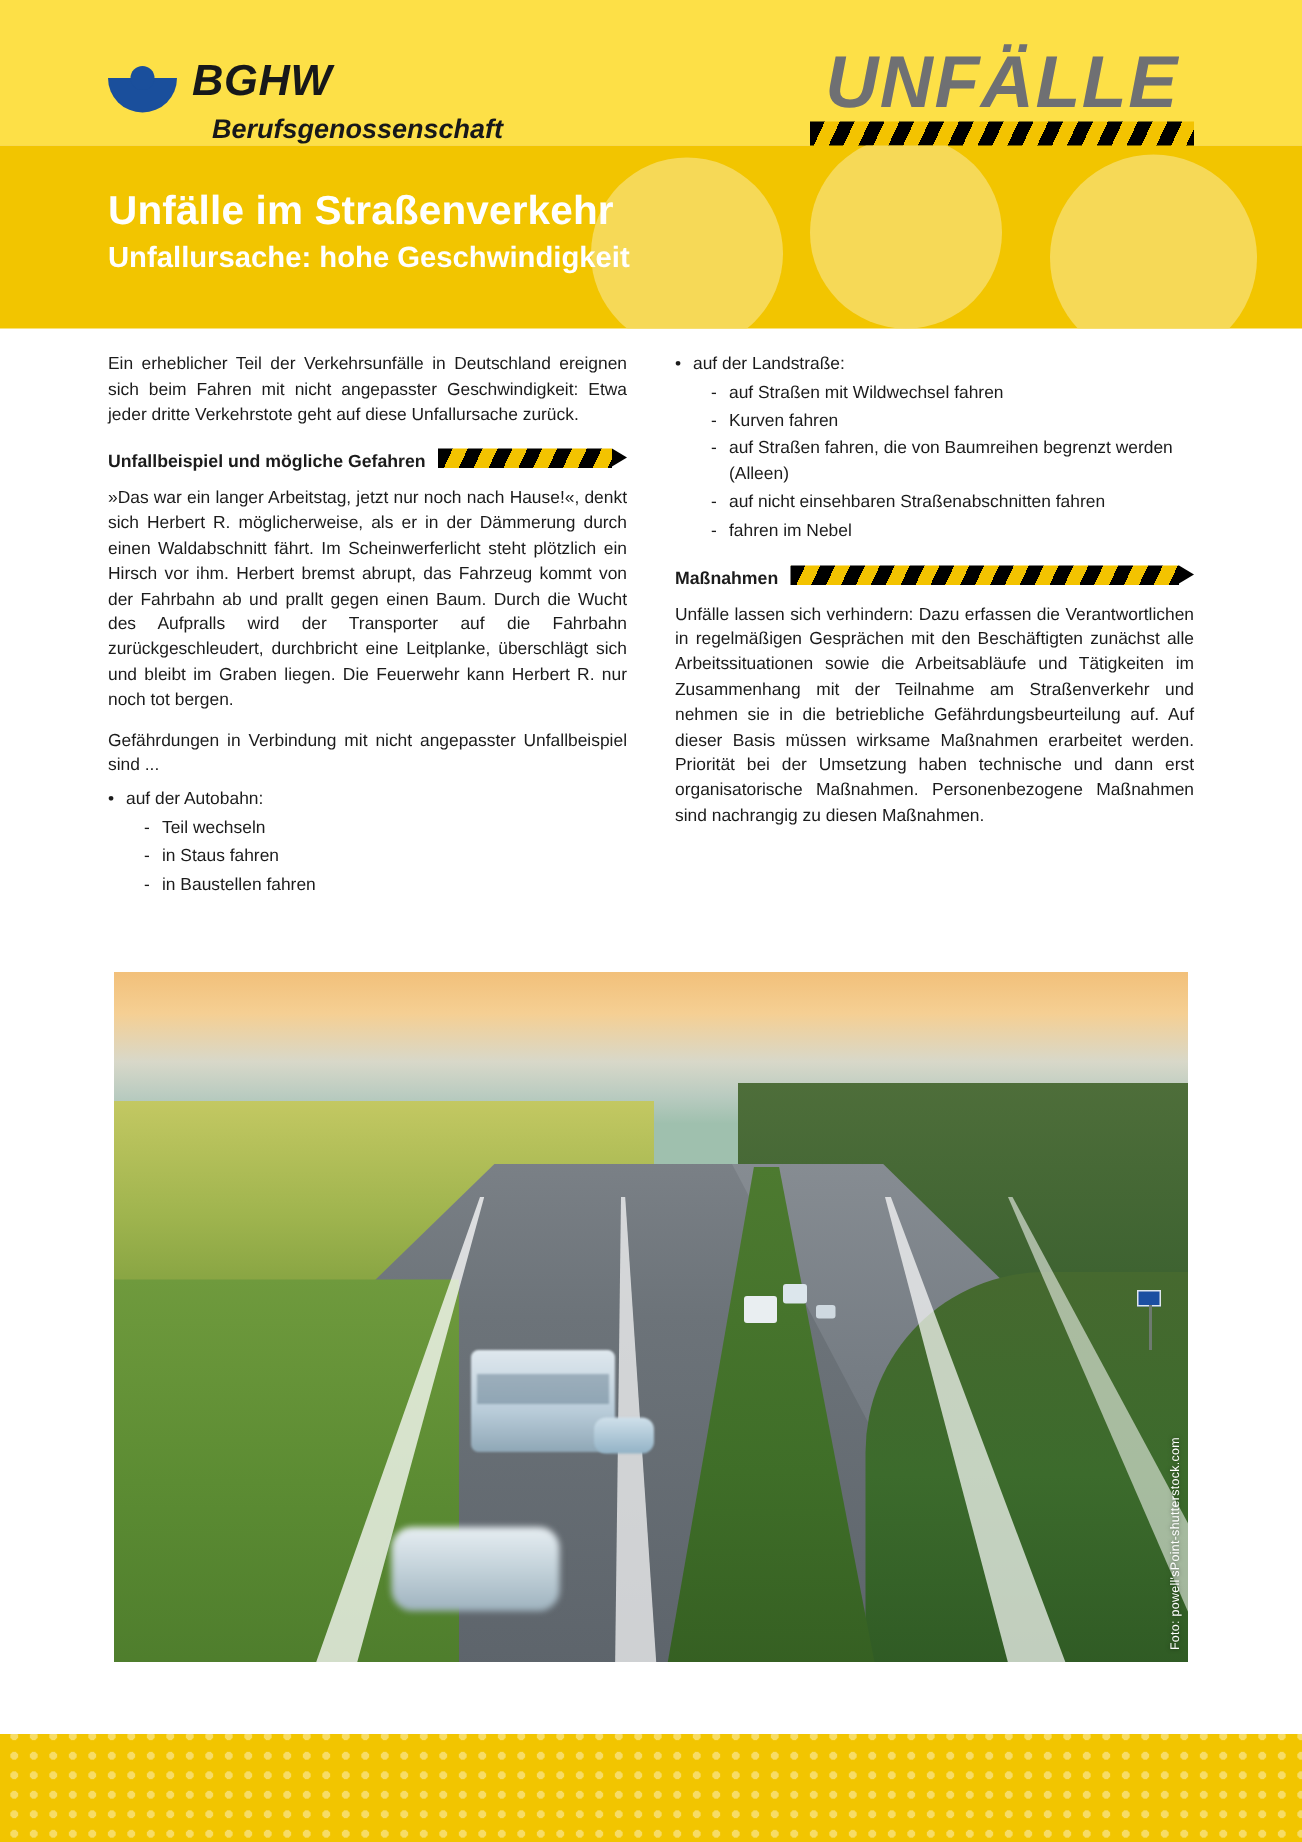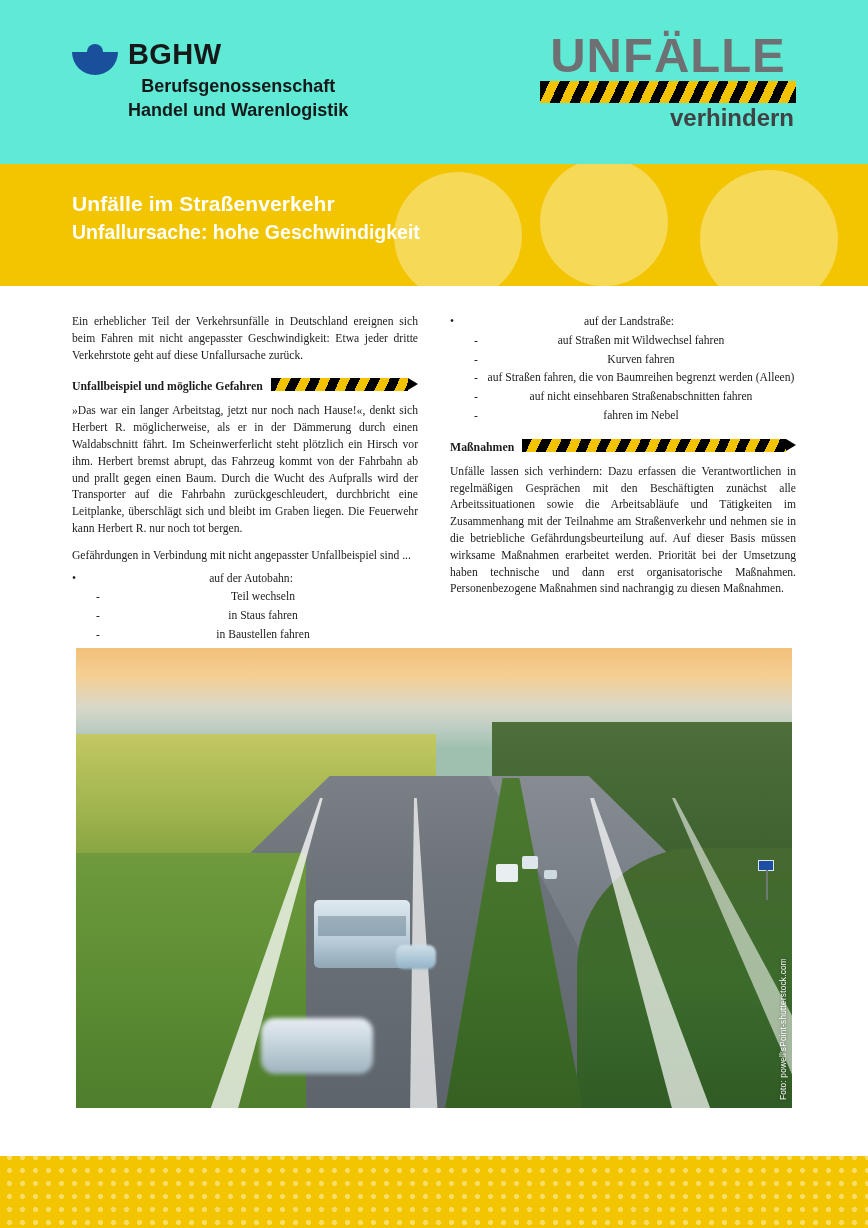--- a/index.html
+++ b/index.html
@@ -10,22 +10,23 @@
     background: #ffffff;
     font-family: "Liberation Sans", sans-serif;
     color: #1b1b1b;
     position: relative;
     overflow: hidden;
   }
 
   
   .header {
     position: relative;
-    height: 164px;
-    background: #5eead4;
+    height: 97px;
+    background: #fde047;
+    font-style: italic;
   }
   .logo-block {
     position: absolute;
     left: 72px;
     top: 40px;
     display: flex;
     align-items: flex-start;
   }
   .logo-mark {
     width: 46px;
@@ -122,41 +123,40 @@
   }
   .title-band .c1 { width: 128px; height: 128px; left: 394px; top: 8px; }
   .title-band .c2 { width: 128px; height: 128px; left: 540px; top: -6px; }
   .title-band .c3 { width: 138px; height: 138px; left: 700px; top: 6px; }
   .title-text {
     position: relative;
     padding-left: 72px;
     padding-top: 28px;
   }
   .title-main {
-    font-size: 21px;
+    font-size: 27px;
     font-weight: bold;
     color: #ffffff;
     line-height: 1.15;
     letter-spacing: 0.1px;
   }
   .title-sub {
     font-size: 19.5px;
     font-weight: bold;
     color: #ffffff;
     line-height: 1.2;
     margin-top: 5px;
   }
 
   
   .content {
     position: relative;
-    padding: 28px 72px 0 72px;
+    padding: 16px 72px 0 72px;
     display: flex;
     gap: 32px;
-    font-family: Liberation Serif, serif;
   }
   .col {
     width: 350px;
     font-size: 11.6px;
     line-height: 1.45;
     color: #1b1b1b;
   }
   .col p { margin: 0 0 10px 0; text-align: justify; }
   .col p.tight { margin-bottom: 6px; }
 
@@ -190,21 +190,20 @@
     border-top: 6.5px solid transparent;
     border-bottom: 6.5px solid transparent;
     border-left: 10px solid #000;
   }
 
   ul.bullets { margin: 0; padding: 0; list-style: none; }
   ul.bullets > li {
     position: relative;
     padding-left: 12px;
     margin-bottom: 2px;
-    text-align: center;
   }
   ul.bullets > li::before {
     content: "•";
     position: absolute;
     left: 0; top: 0;
   }
   ul.dashes { margin: 2px 0 0 0; padding: 0 0 0 12px; list-style: none; }
   ul.dashes > li {
     position: relative;
     padding-left: 12px;

